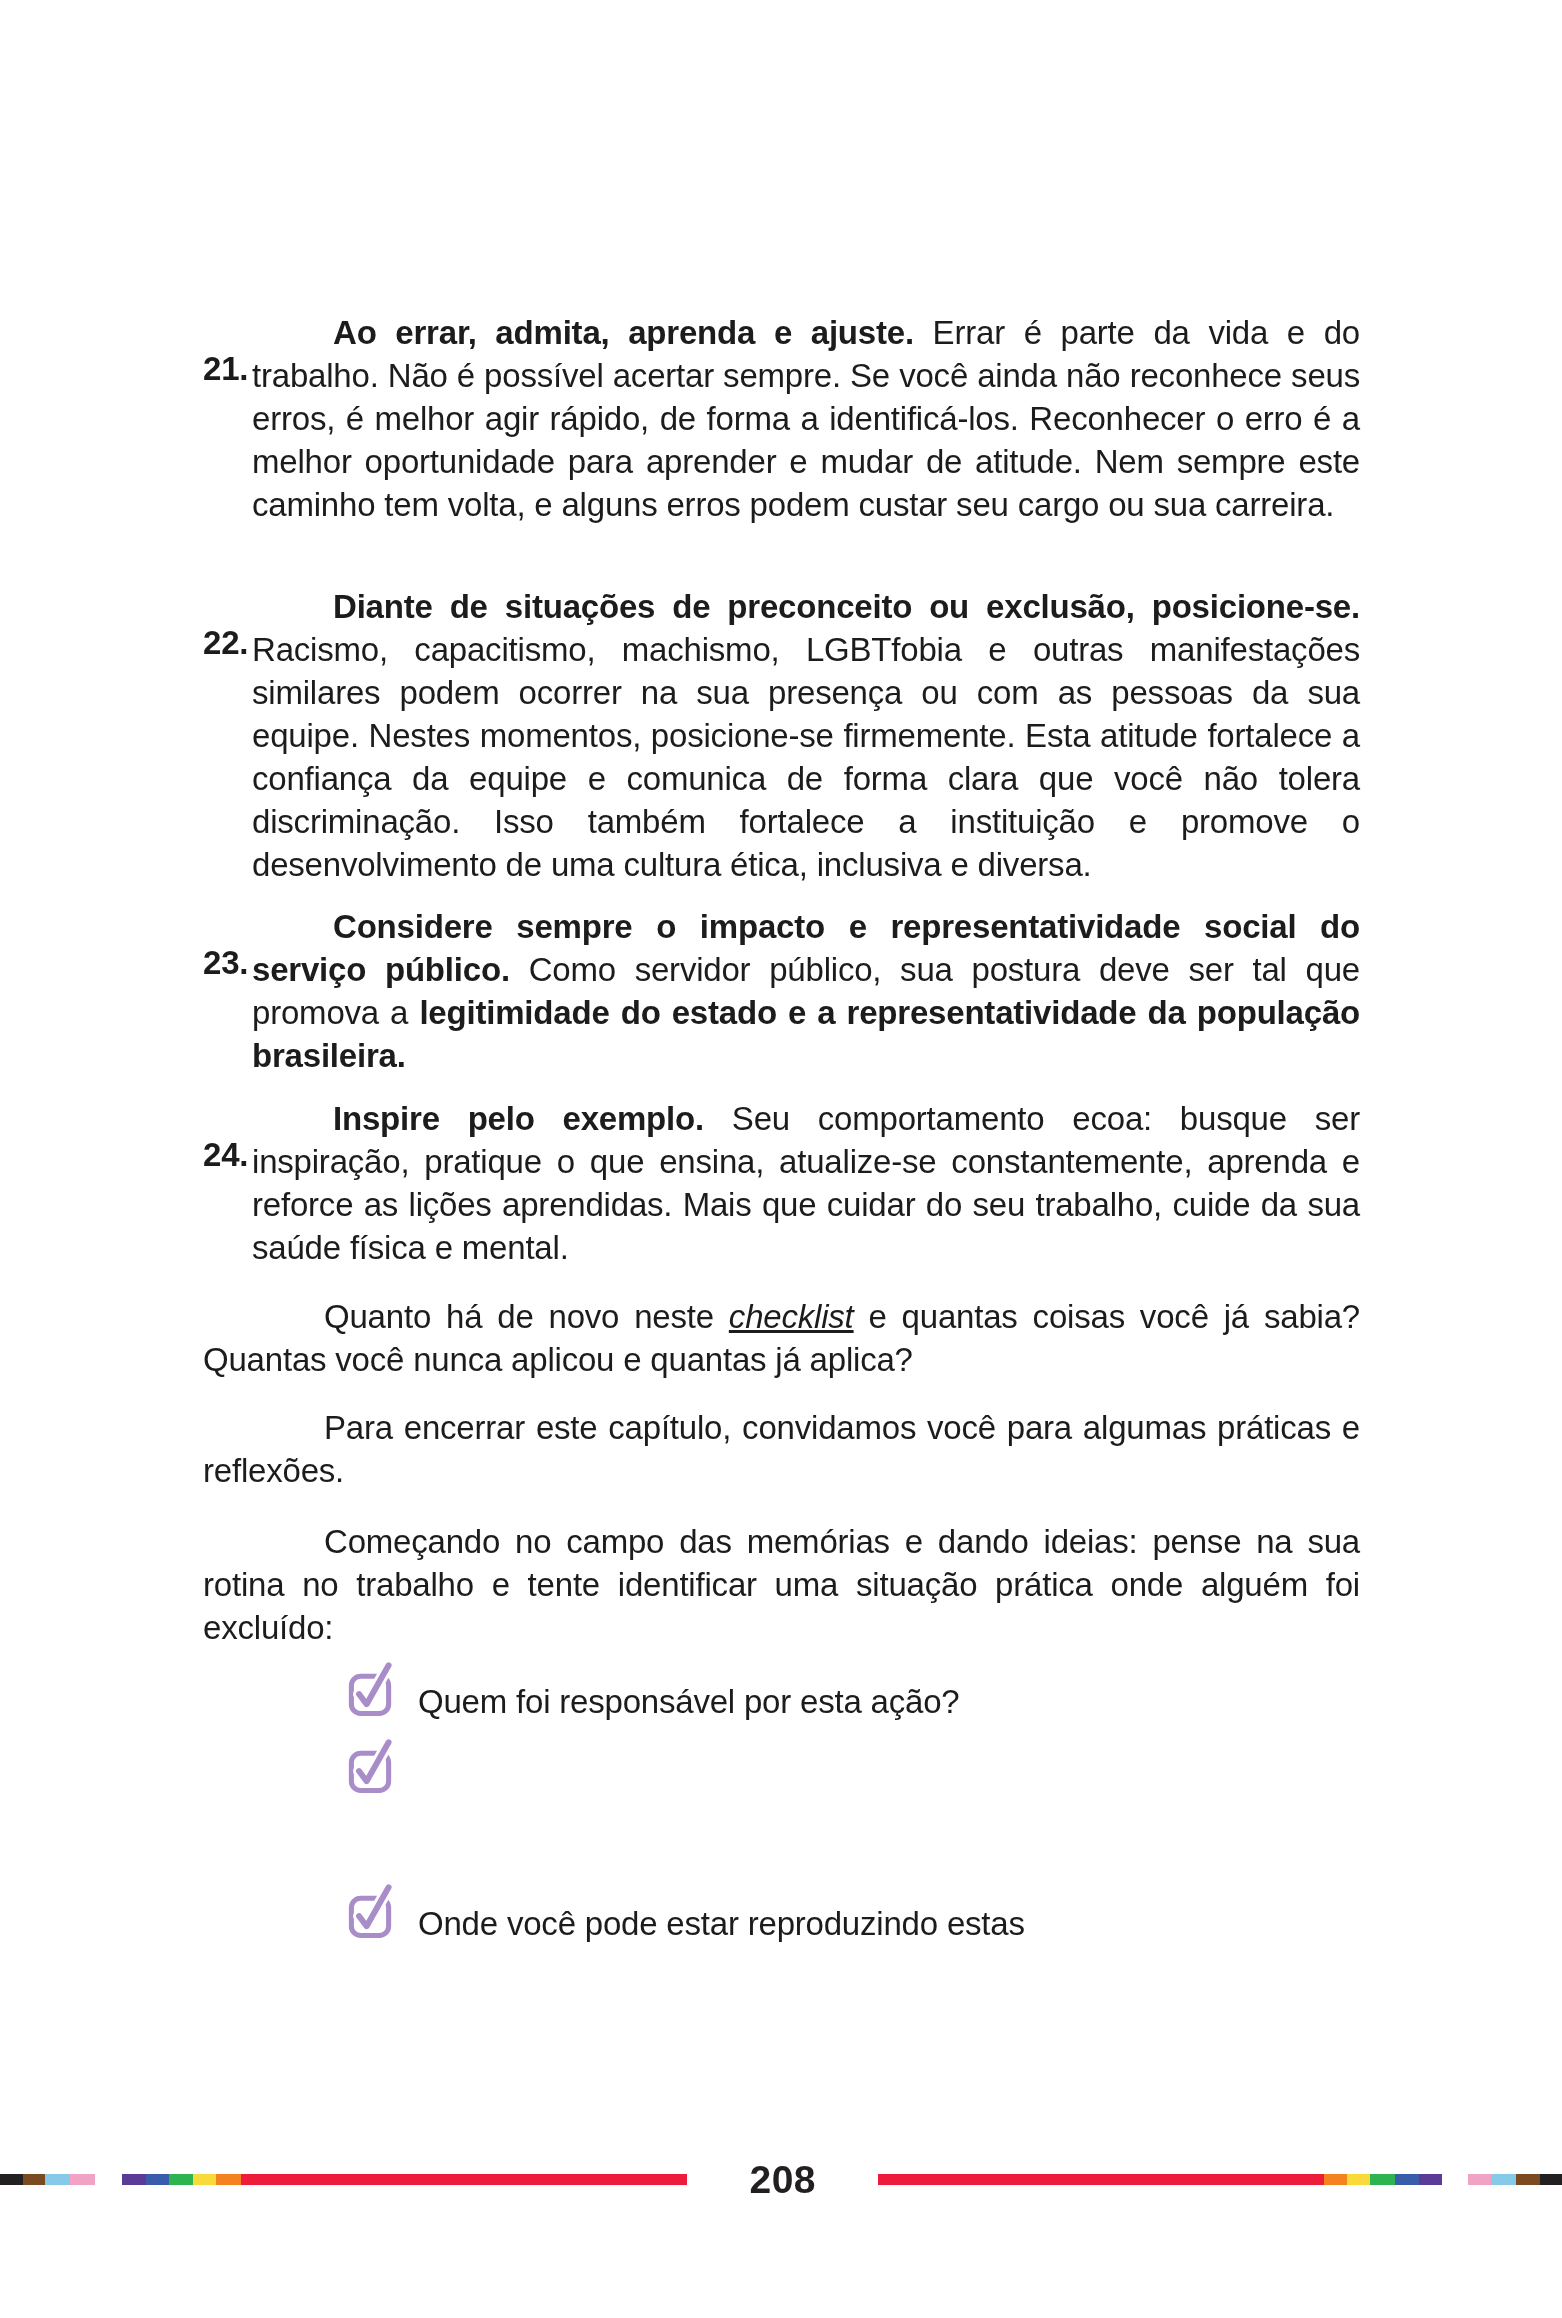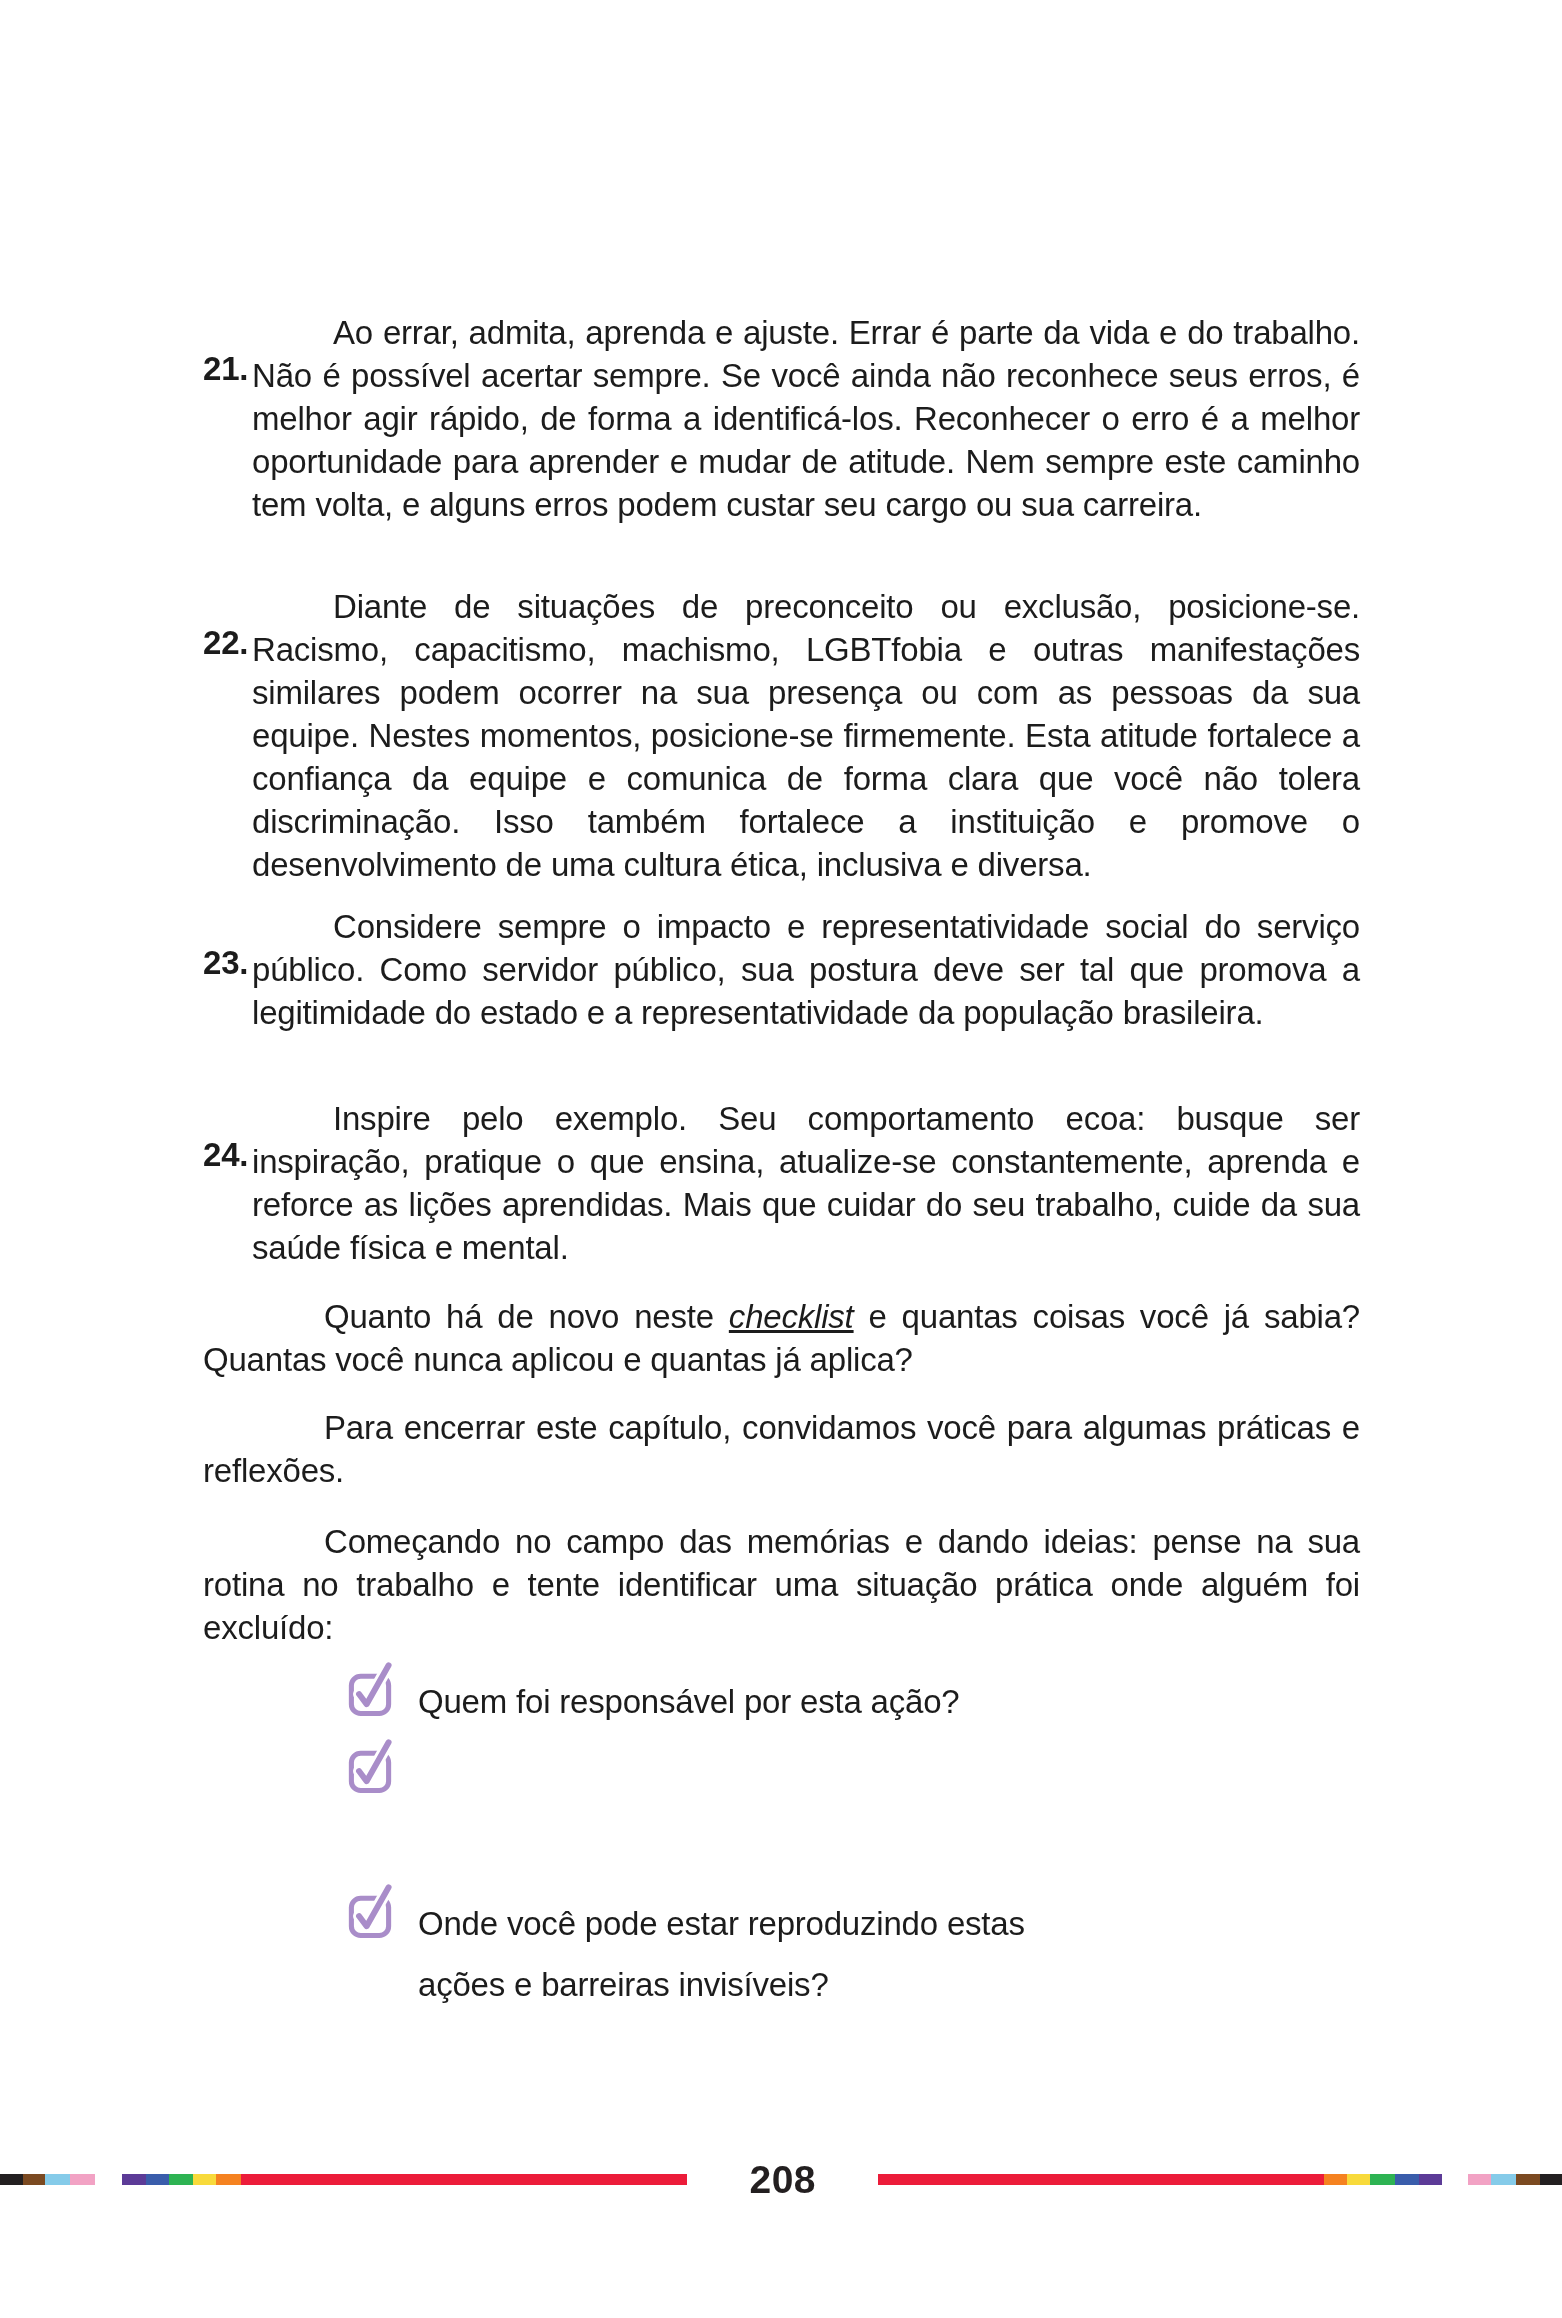--- a/index.html
+++ b/index.html
@@ -29,21 +29,21 @@
   .list-item .num {
     position: absolute;
     left: 0;
     top: 0;
     width: 77px;
     font-weight: 700;
     text-indent: 0;
     text-align: left;
     margin-top: 36px;
   }
-  .lead { font-weight: 400; }
+  .lead { font-weight: 700; }
   .para {
     left: 203px;
     width: 1157px;
     text-indent: 121px;
   }
   .para i { font-style: italic; text-decoration: underline; }
   .check-row {
     position: absolute;
     left: 348px;
     width: 939px;
@@ -141,21 +141,20 @@
 </div>
 
 <div class="check-row" style="top:1897px">
   <svg class="check-icon" viewBox="0 0 52 66">
     <rect x="4" y="18" width="44" height="44" rx="11" fill="none" stroke-width="6" stroke="#a98dc9"></rect>
     <polyline points="13,39 22,51 48,5" fill="none" stroke="#ffffff" stroke-width="14" stroke-linecap="round" stroke-linejoin="round"></polyline>
     <polyline points="13,39 22,51 48,5" fill="none" stroke-width="7" stroke-linecap="round" stroke-linejoin="round" stroke="#a98dc9"></polyline>
   </svg>
   <div class="check-lines">
     <div>Onde você pode estar reproduzindo estas</div>
-    <div>ações e barreiras invisíveis?</div>
   </div>
 </div>
 
 <div class="footer">
   <div class="seg w27" style="background-color: rgb(35, 32, 33);"></div>
   <div class="seg w26" style="background-color: rgb(123, 74, 33);"></div>
   <div class="seg w29" style="background-color: rgb(133, 203, 233);"></div>
   <div class="seg w29" style="background-color: rgb(242, 162, 196);"></div>
   <div class="spacer w31"></div>
   <div class="seg w28" style="background-color: rgb(92, 59, 151);"></div>

